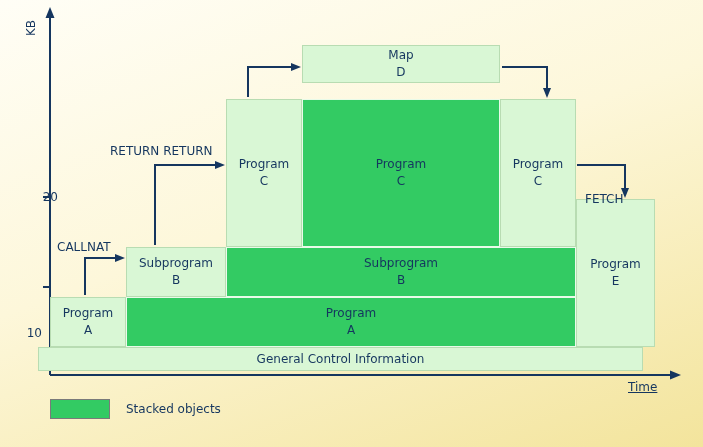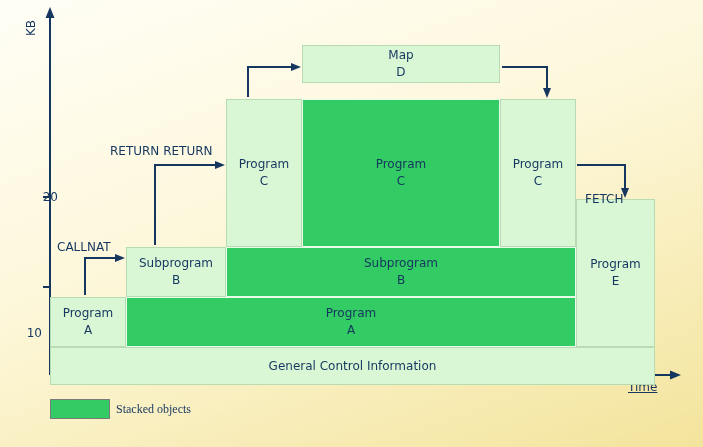--- a/index.html
+++ b/index.html
@@ -21,21 +21,21 @@
   .kb{
     position:absolute;left:24px;top:20px;
     writing-mode:vertical-rl;transform:rotate(180deg);
     color:#15365f;font-size:12px;
   }
   .tick{position:absolute;width:22px;text-align:right;color:#15365f;font-size:12px;}
   .legend-swatch{
     position:absolute;left:50px;top:399px;width:60px;height:20px;
     background:#33cb63;border:1px solid #7a7a7a;box-sizing:border-box;
   }
-  .legend-label{position:absolute;left:116px;top:402px;color:#15365f;font-size:12px;font-family:Liberation Serif, serif;}
+  .legend-label{position:absolute;left:126px;top:402px;color:#15365f;font-size:12px;}
 </style>
 </head>
 <body>
 
 <div class="stage">
 
   <svg class="overlay" width="703" height="447" viewBox="0 0 703 447">
 
     <line x1="50" y1="375" x2="50" y2="16" stroke="#15365f" stroke-width="2"></line>
     <polygon points="50,7 45.5,18 54.5,18" fill="#15365f"></polygon>
@@ -78,21 +78,21 @@
   <div class="box light" style="left:226px;top:99px;width:76px;height:148px;">Program
 C</div>
   <div class="box dark" style="left:302px;top:99px;width:198px;height:148px;">Program
 C</div>
   <div class="box light" style="left:302px;top:45px;width:198px;height:38px;">Map
 D</div>
   <div class="box light" style="left:500px;top:99px;width:76px;height:148px;">Program
 C</div>
   <div class="box light" style="left:576px;top:199px;width:79px;height:148px;">Program
 E</div>
-  <div class="box light" style="left:50px;top:347px;width:605px;height:38px;">General Control Information</div>
+  <div class="box light" style="left:38px;top:347px;width:605px;height:24px;">General Control Information</div>
 
   <div class="lbl" style="left:57px;top:240px;">CALLNAT</div>
   <div class="lbl" style="left:110px;top:144px;">RETURN RETURN</div>
   <div class="lbl" style="left:585px;top:144px;margin-top:48px;">FETCH</div>
 
   <div class="legend-swatch"></div>
   <div class="legend-label">Stacked objects</div>
 
 </div>
 

